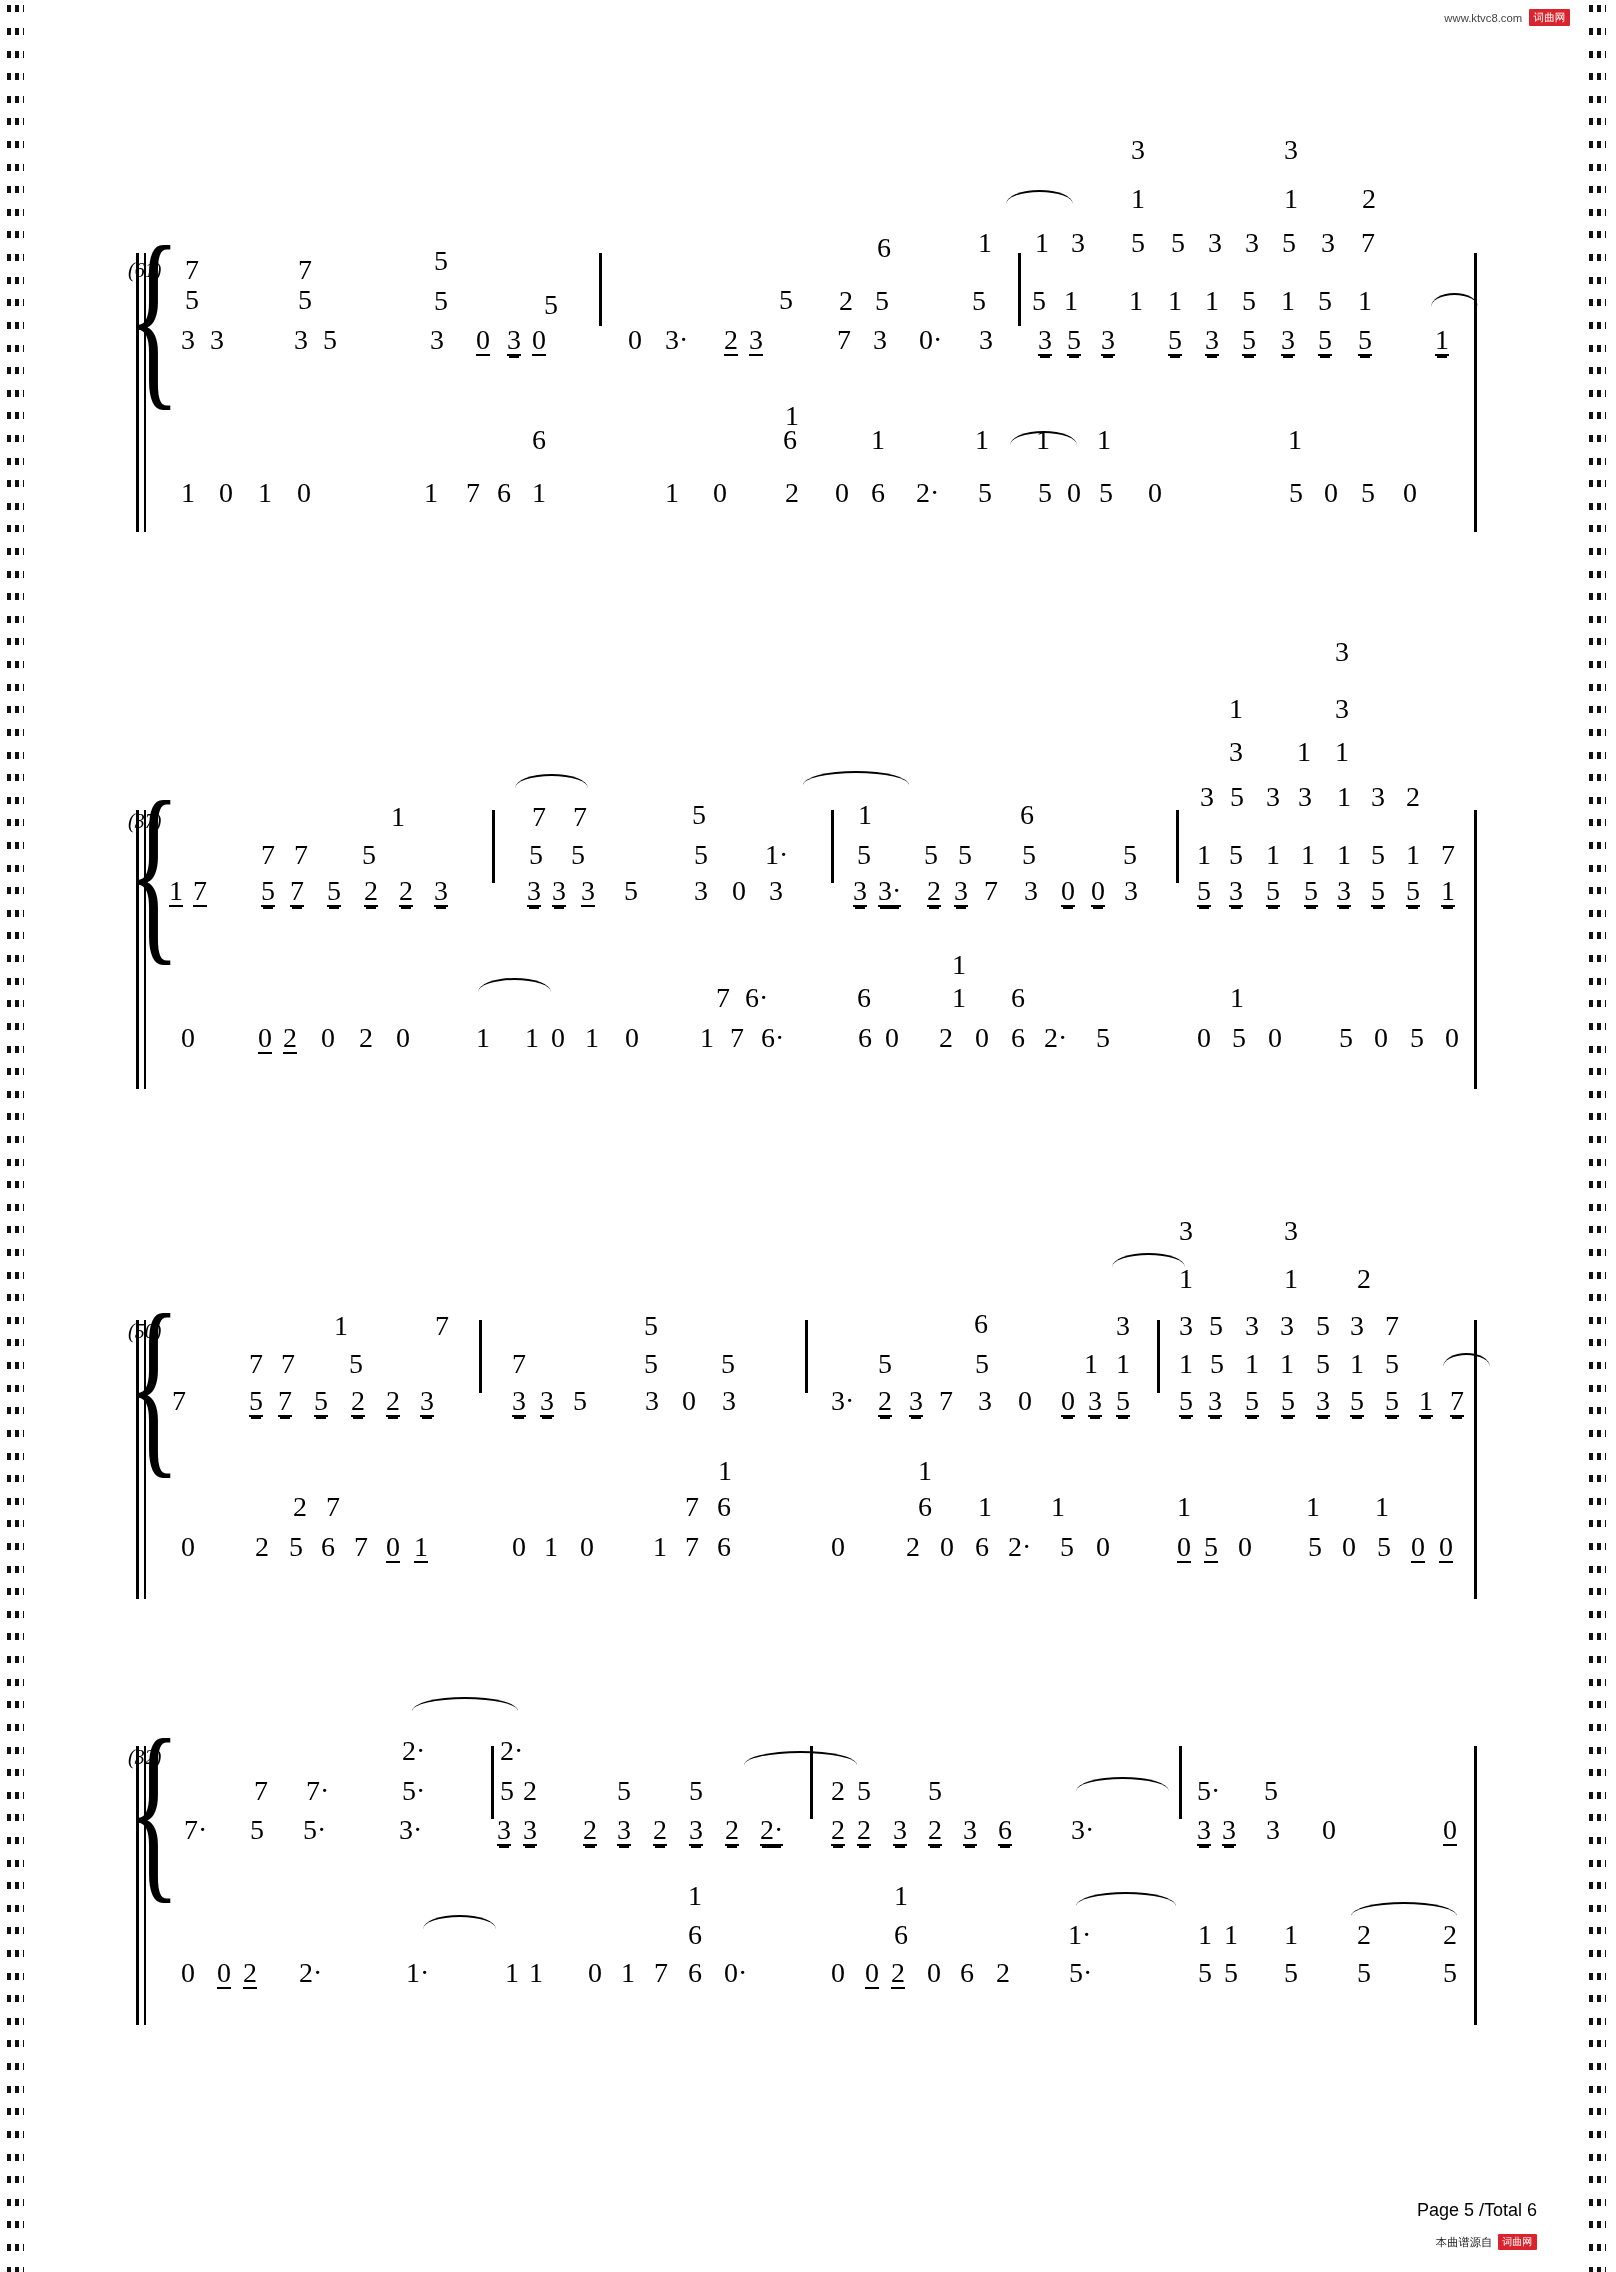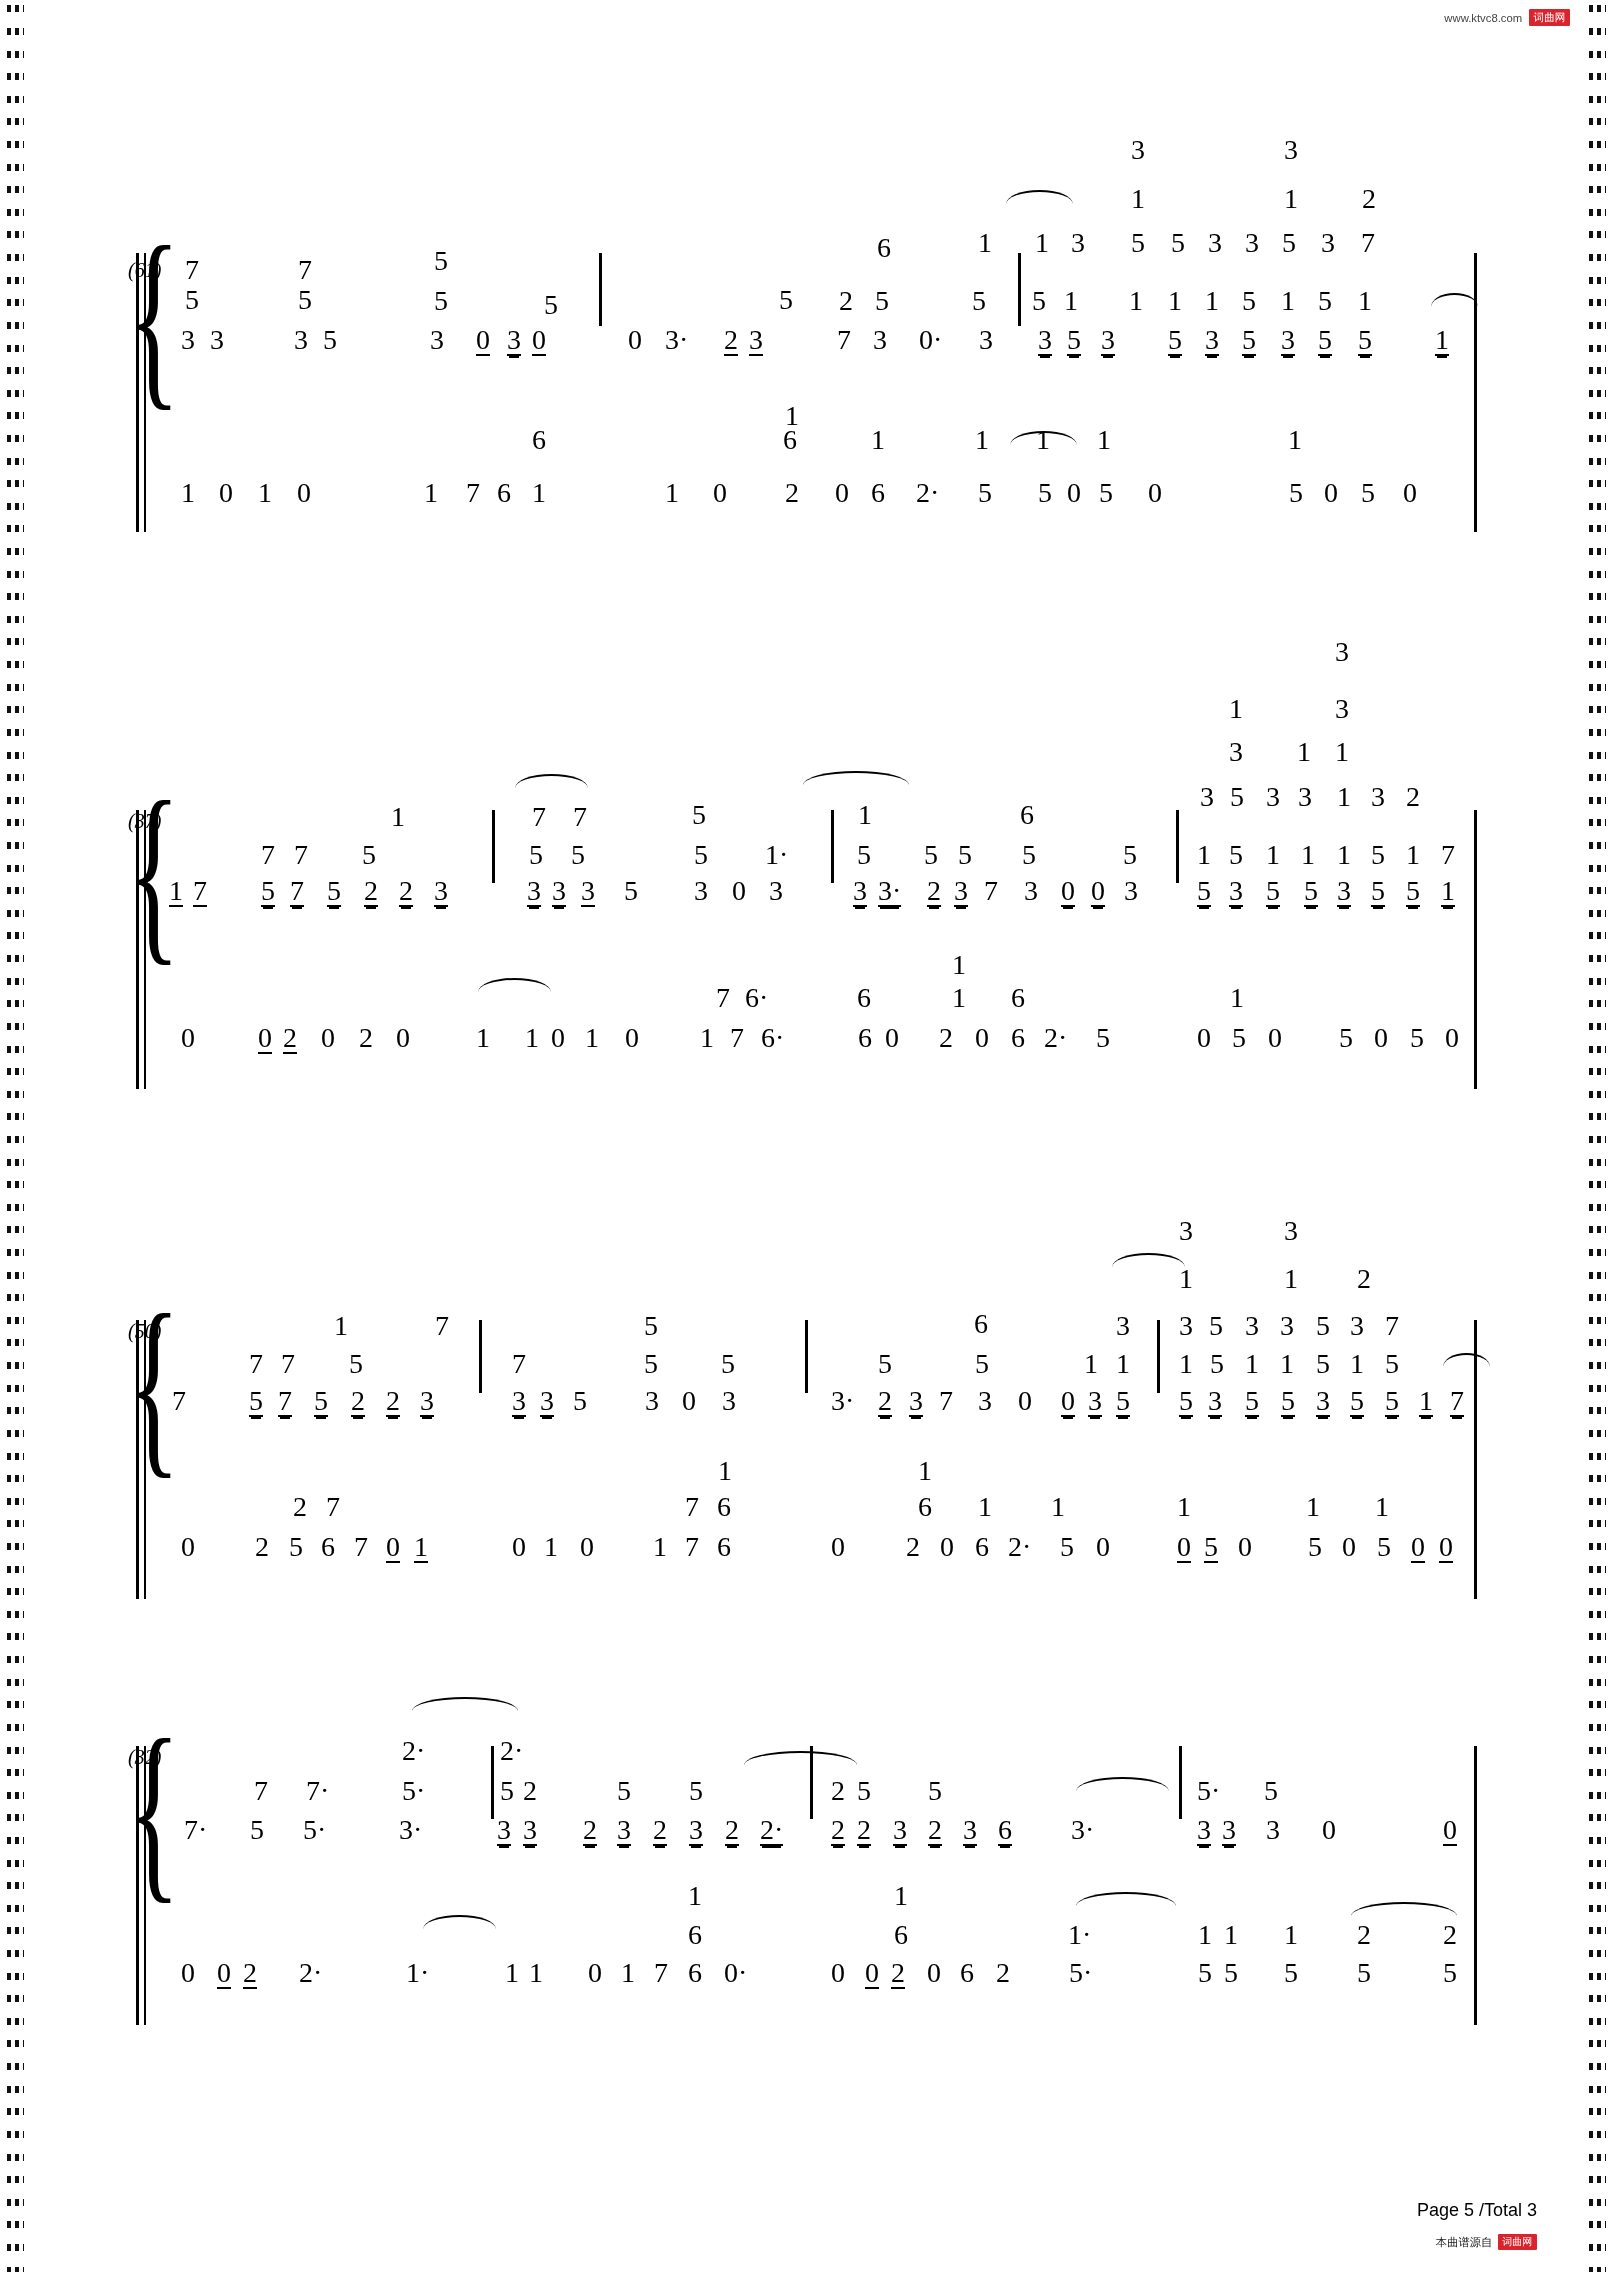--- a/index.html
+++ b/index.html
@@ -732,19 +732,19 @@
     <div class="g" style="left:1224px;top:1921px;">1</div>
     <div class="g" style="left:1284px;top:1959px;">5</div>
     <div class="g" style="left:1284px;top:1921px;">1</div>
     <div class="g" style="left:1357px;top:1959px;">5</div>
     <div class="g" style="left:1357px;top:1921px;">2</div>
     <div class="g" style="left:1443px;top:1959px;">5</div>
     <div class="g" style="left:1443px;top:1921px;">2</div>
     <div class="tie" style="left:1351px;top:1902px;width:106px;"></div>
   </div>
 
-  <div class="footer-page">Page 5 /Total 3</div>
+  <div class="footer-page">Page 5 /Total 6</div>
   <div class="footer-src">
     <span>本曲谱源自</span>
     <span class="logo">词曲网</span>
   </div>
 </div>
 
 
 </body></html>

